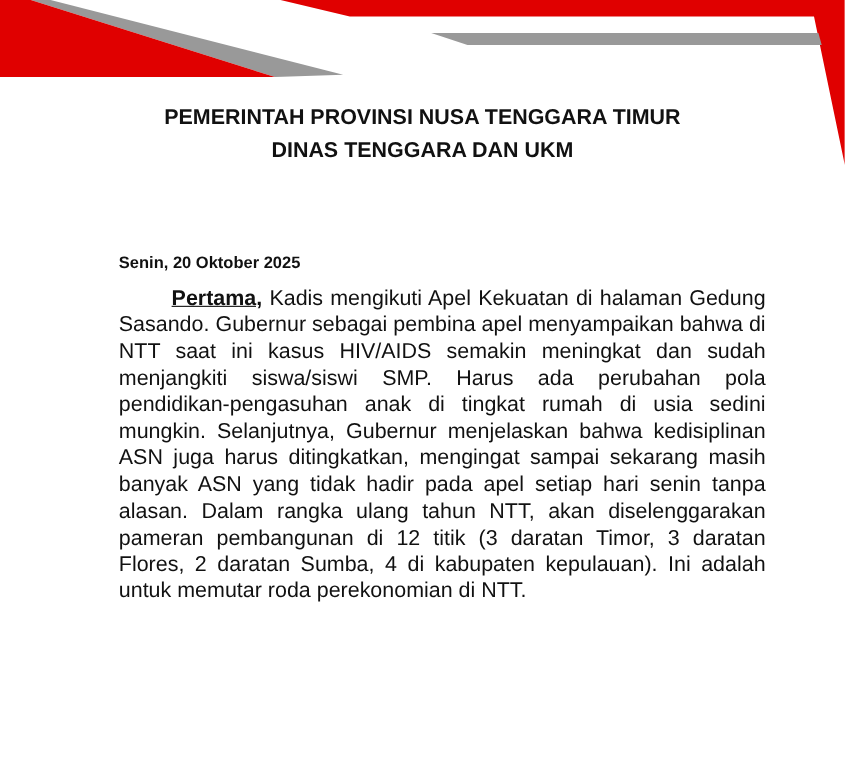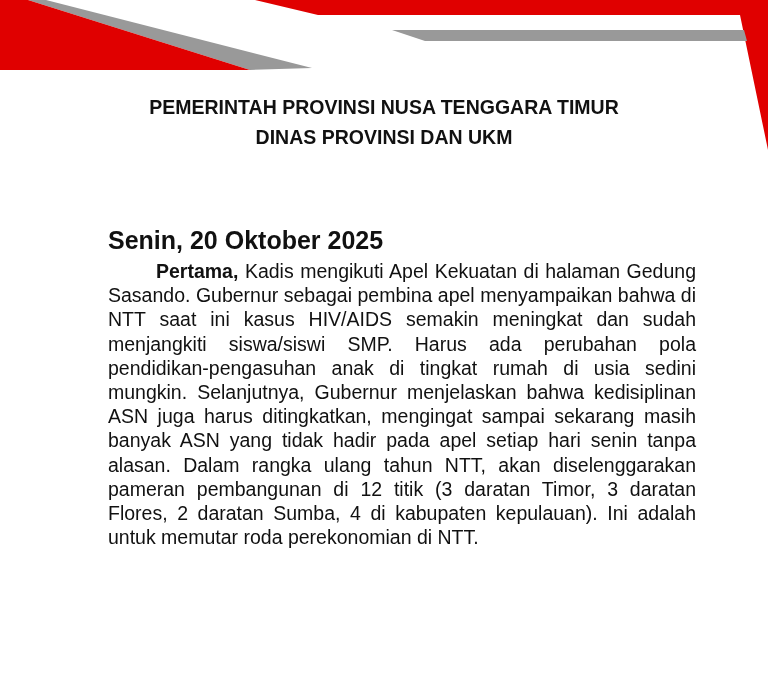--- a/index.html
+++ b/index.html
@@ -10,47 +10,47 @@
     color: #111111;
   }
   .header-deco { position: absolute; left: 0; top: 0; width: 768px; height: 160px; }
   .titles {
     position: absolute; left: 0; top: 92px; width: 768px;
     text-align: center; font-weight: bold; font-size: 19.5px; line-height: 30px;
   }
   .titles div { white-space: nowrap; }
   .date {
     position: absolute; left: 108px; top: 227px;
-    font-weight: bold; font-size: 25px; line-height: 26px;
+    font-weight: bold; font-size: 15px; line-height: 26px;
   }
   .body-text {
     position: absolute; left: 108px; top: 259px; width: 588px;
     font-size: 19.5px; line-height: 24.2px;
   }
   .para {
     text-align: justify; text-indent: 48px; margin: 0 0 12px 0;
   }
-  .para b { font-weight: bold; }
+  .para b { font-weight: bold; text-decoration: underline; }
 </style>
 </head>
 <body>
 
 <svg class="header-deco" viewBox="0 0 768 160" width="768" height="160">
 
   <polygon points="28,0 46,0 312,68 250,70" fill="#999999"></polygon>
 
   <polygon points="0,0 28,0 250,70 0,70" fill="#e00000"></polygon>
 
   <polygon points="255,0 768,0 768,150 740,15 318,15" fill="#e00000"></polygon>
 
   <polygon points="392,30 744,30 747,41 425,41" fill="#999999"></polygon>
 </svg>
 
 <div class="titles">
   <div>PEMERINTAH PROVINSI NUSA TENGGARA TIMUR</div>
-  <div>DINAS PROVINSI DAN UKM</div>
+  <div>DINAS TENGGARA DAN UKM</div>
 </div>
 
 <div class="date">Senin, 20 Oktober 2025</div>
 
 <div class="body-text">
   <p class="para"><b>Pertama,</b><span> Kadis mengikuti Apel Kekuatan di halaman Gedung Sasando. Gubernur sebagai pembina apel menyampaikan bahwa di NTT saat ini kasus HIV/AIDS semakin meningkat dan sudah menjangkiti siswa/siswi SMP. Harus ada perubahan pola pendidikan-pengasuhan anak di tingkat rumah di usia sedini mungkin. Selanjutnya, Gubernur menjelaskan bahwa kedisiplinan ASN juga harus ditingkatkan, mengingat sampai sekarang masih banyak ASN yang tidak hadir pada apel setiap hari senin tanpa alasan. Dalam rangka ulang tahun NTT, akan diselenggarakan pameran pembangunan di 12 titik (3 daratan Timor, 3 daratan Flores, 2 daratan Sumba, 4 di kabupaten kepulauan). Ini adalah untuk memutar roda perekonomian di NTT.</span></p>
 </div>
 
 </body></html>

